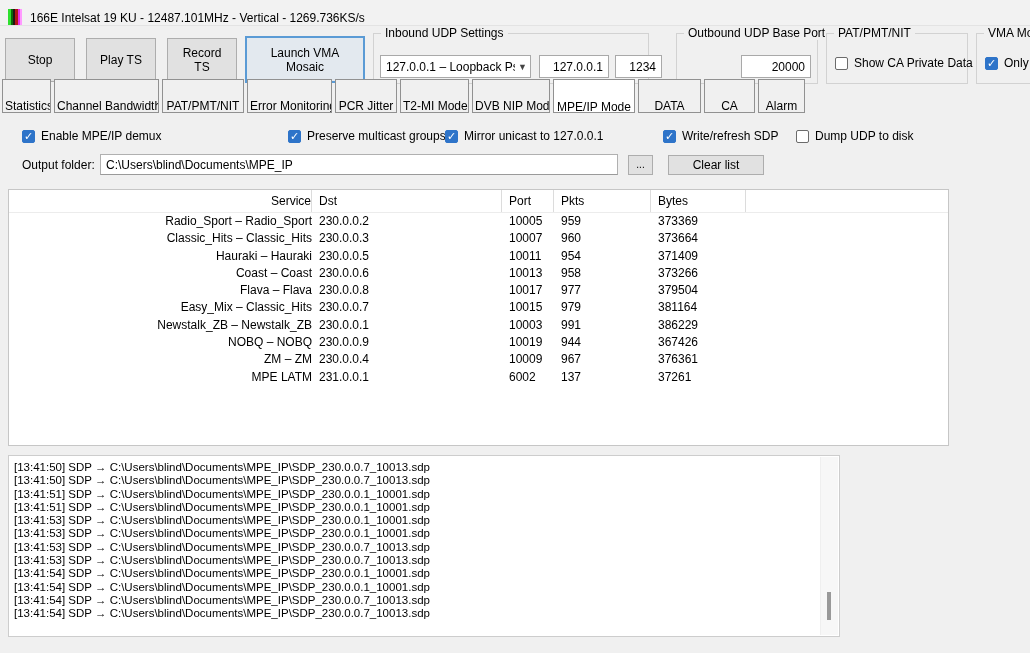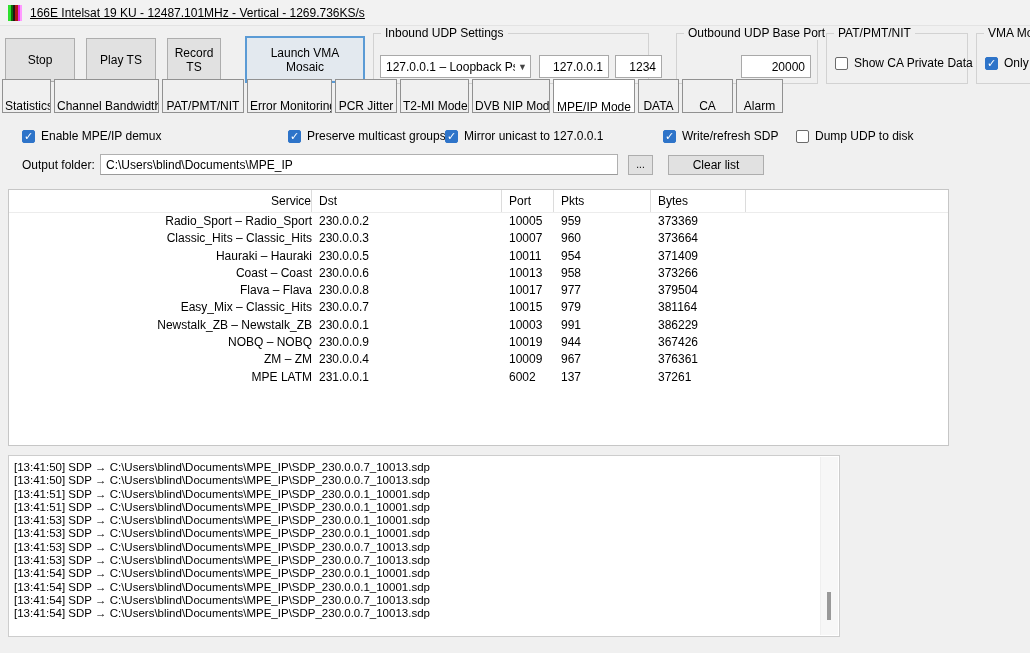--- a/index.html
+++ b/index.html
@@ -2,31 +2,31 @@
 <html style="--accent: #2e74c9;"><head>
 <meta charset="utf-8">
 <style>
   html,body{margin:0;padding:0;}
   body{width:1030px;height:653px;overflow:hidden;background:#f0f0f0;}
   .app{position:relative;width:1030px;height:653px;background:#f0f0f0;
        font-family:"Liberation Sans",sans-serif;color:#000;overflow:hidden;}
 
   
   .titlebar{position:absolute;top:0;left:0;right:0;height:25px;background:#f2f2f2;
-            border-bottom:1px solid #e3e3e3;display:flex;align-items:center;padding-left:8px;text-decoration:underline;}
+            border-bottom:1px solid #e3e3e3;display:flex;align-items:flex-end;padding-left:8px;}
   .app-icon{width:14px;height:16px;margin-right:8px;flex:none;
             background:linear-gradient(90deg,#2ee02e 0 18%,#0a6a0a 18% 34%,#241414 34% 52%,#b01616 52% 72%,#e82ee8 72% 88%,#ff9aff 88% 100%);}
   .title{font-size:12px;white-space:nowrap;}
 
   
   .btn{position:absolute;background:#e1e1e1;border:1px solid #adadad;font-family:inherit;
        font-size:12px;color:#000;cursor:default;}
   .btn-stop{left:5px;top:38px;width:70px;height:44px;}
   .btn-play{left:86px;top:38px;width:70px;height:44px;}
-  .btn-record{left:167px;top:38px;width:54px;height:44px;}
+  .btn-record{left:167px;top:38px;width:70px;height:44px;}
   .btn-launch{left:245px;top:36px;width:120px;height:47px;border:2px solid #5b9bd5;background:#e3e9ef;}
 
   .group{position:absolute;top:33px;height:51px;border:1px solid #d2d2d2;box-sizing:border-box;}
   .group-label{position:absolute;top:-8px;left:7px;background:#f0f0f0;padding:0 4px;font-size:12px;white-space:nowrap;}
   .g-inbound{left:373px;width:276px;}
   .g-outbound{left:676px;width:142px;}
   .g-pat{left:826px;width:142px;}
   .g-vma{left:976px;width:130px;}
 
   .combo{position:absolute;left:6px;top:21px;width:151px;height:23px;background:#fff;
@@ -47,21 +47,21 @@
   .cb.checked{background:var(--accent,#2e74c9);border-color:var(--accent,#2e74c9);}
   .cb.checked::after{content:"✓";position:absolute;left:1px;top:-1px;color:#fff;font-size:11px;line-height:13px;}
 
   
   .tabstrip{position:absolute;top:90px;left:2px;height:23px;display:flex;gap:3px;align-items:flex-end;}
   .tab{height:21px;line-height:20px;box-sizing:border-box;border:1px solid #919191;background:#f0f0f0;
        font-size:12px;text-align:center;white-space:nowrap;overflow:hidden;padding:16px 2px;}
   .tab.active{background:#fff;height:23px;line-height:22px;}
   .tab:nth-child(1){width:49px}.tab:nth-child(2){width:105px}.tab:nth-child(3){width:82px}
   .tab:nth-child(4){width:85px}.tab:nth-child(5){width:62px}.tab:nth-child(6){width:69px}
-  .tab:nth-child(7){width:78px}.tab:nth-child(8){width:82px}.tab:nth-child(9){width:41px}
+  .tab:nth-child(7){width:78px}.tab:nth-child(8){width:82px}.tab:nth-child(9){width:63px}
   .tab:nth-child(10){width:51px}.tab:nth-child(11){width:47px}
 
   
   .content{position:absolute;top:113px;left:0;right:0;bottom:0;}
   .optrow{position:absolute;top:16px;left:0;right:0;height:16px;}
   .opt{position:absolute;top:0;display:flex;align-items:flex-end;gap:6px;font-size:12px;white-space:nowrap;}
   .opt:nth-child(1){left:22px}.opt:nth-child(2){left:288px}.opt:nth-child(3){left:445px}
   .opt:nth-child(4){left:663px}.opt:nth-child(5){left:796px}
 
   .out-label{position:absolute;left:22px;top:45px;font-size:12px;}

